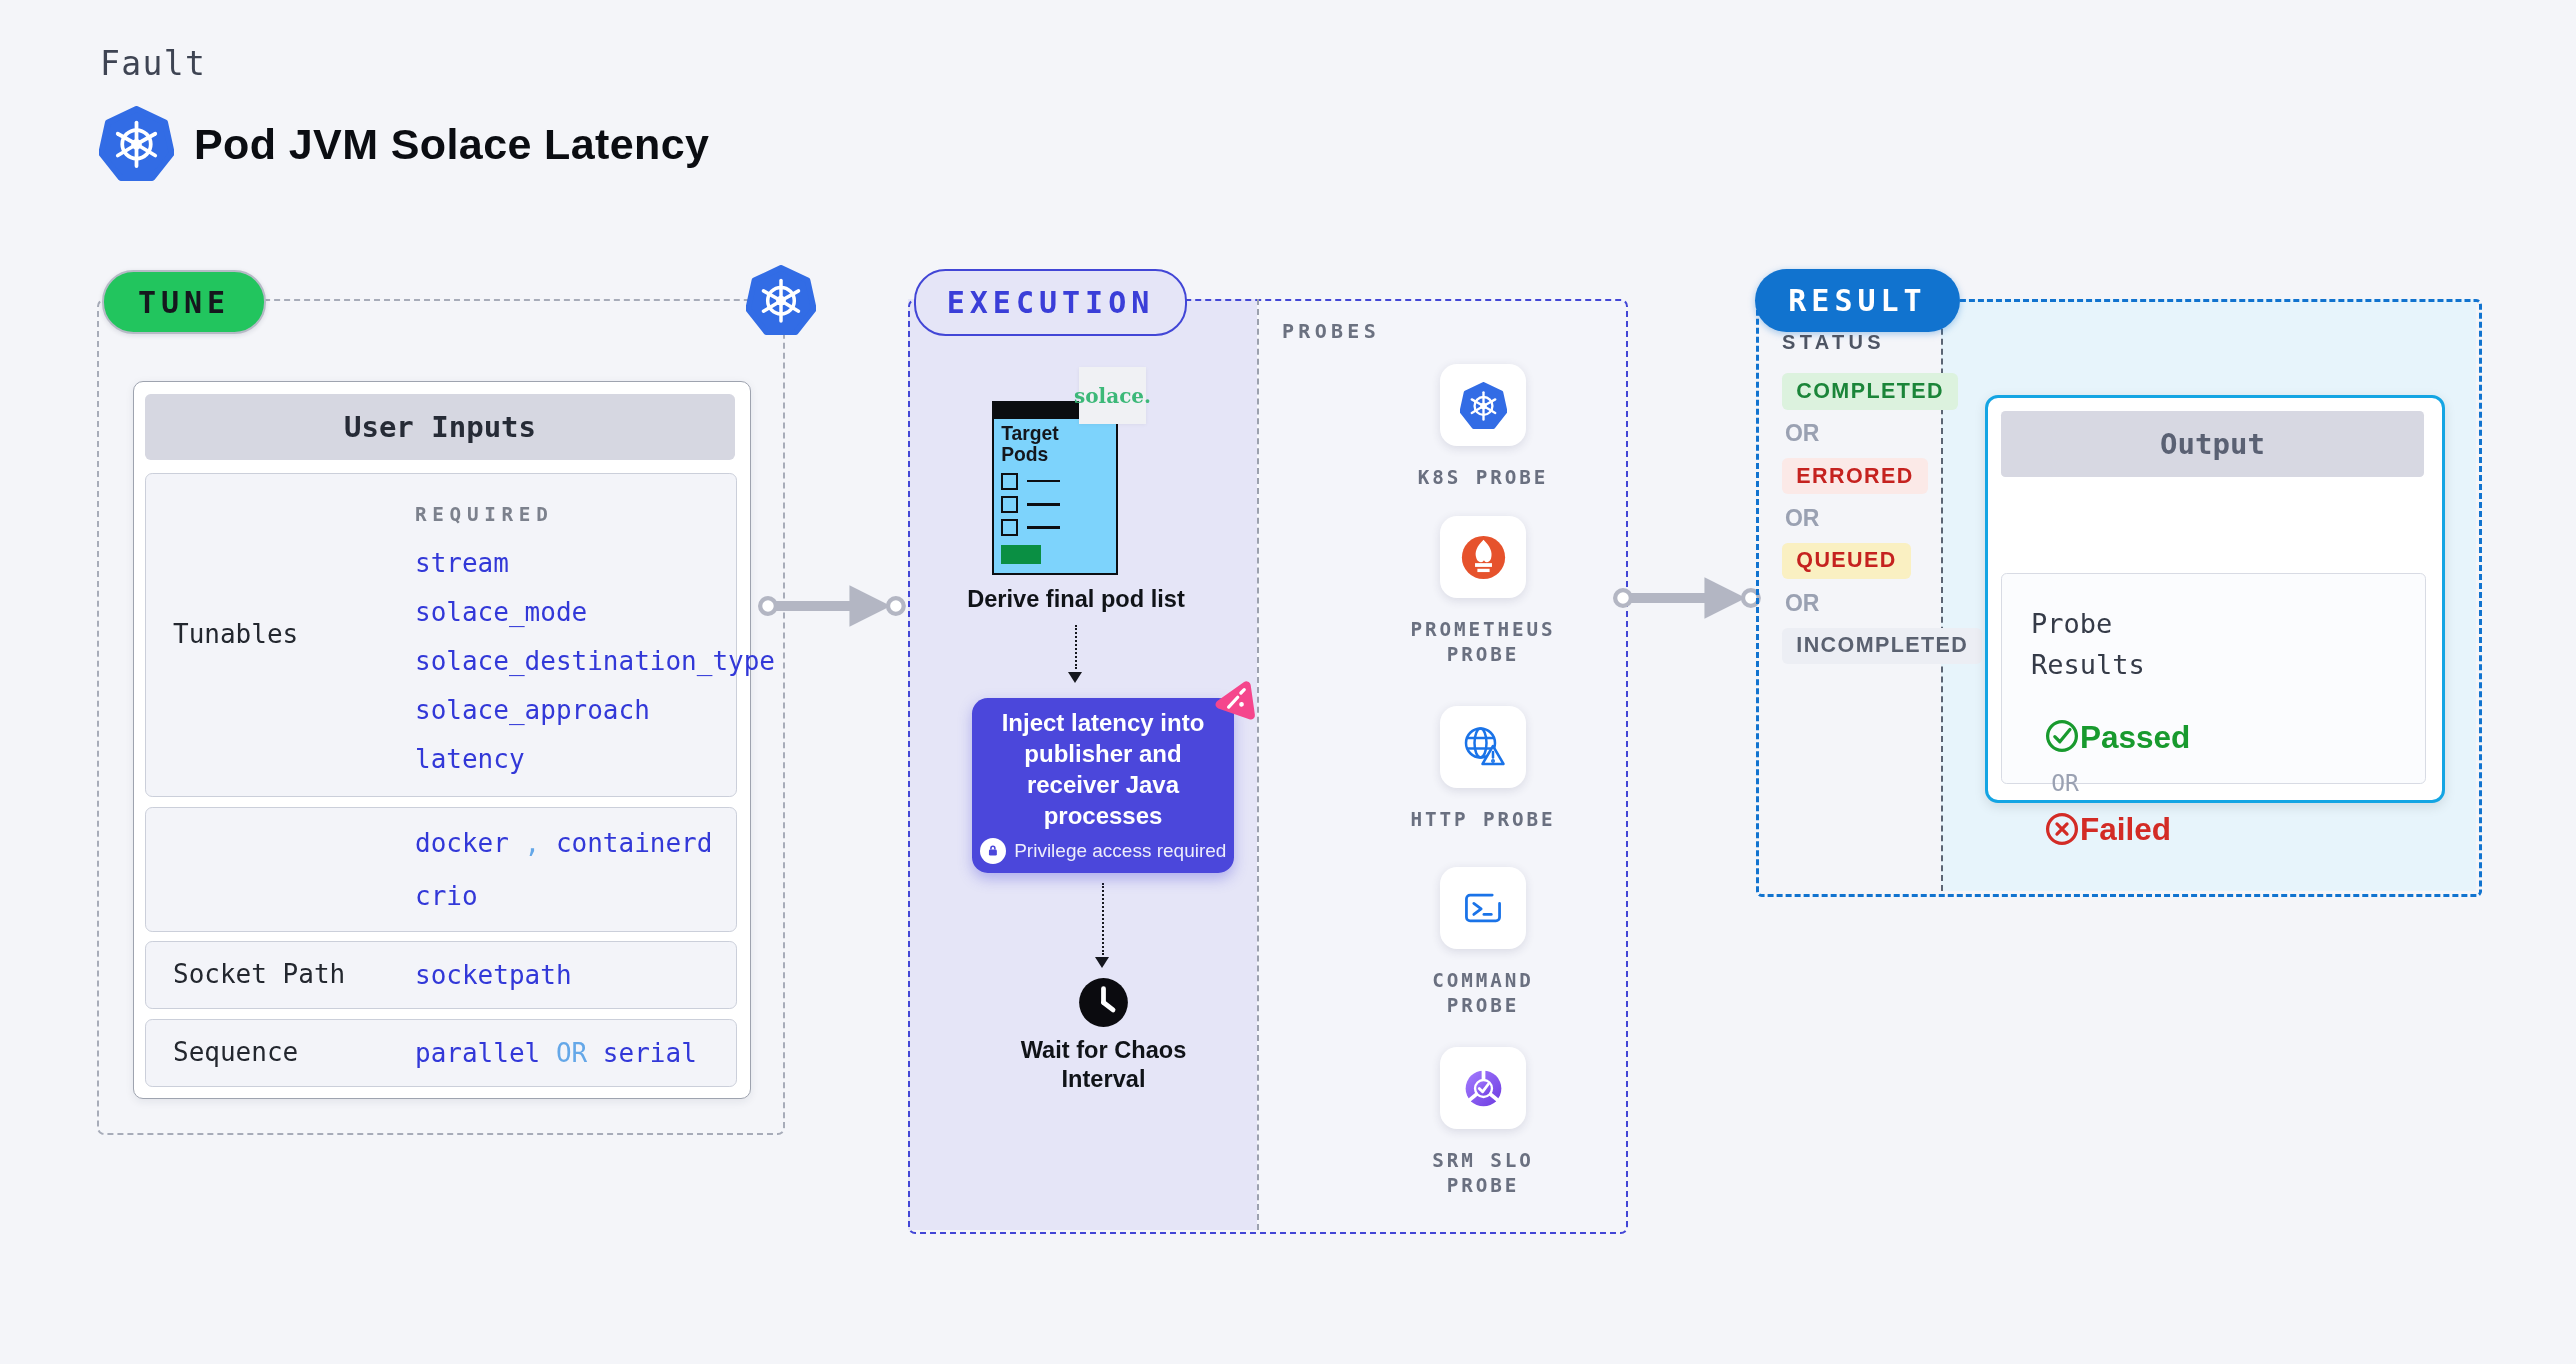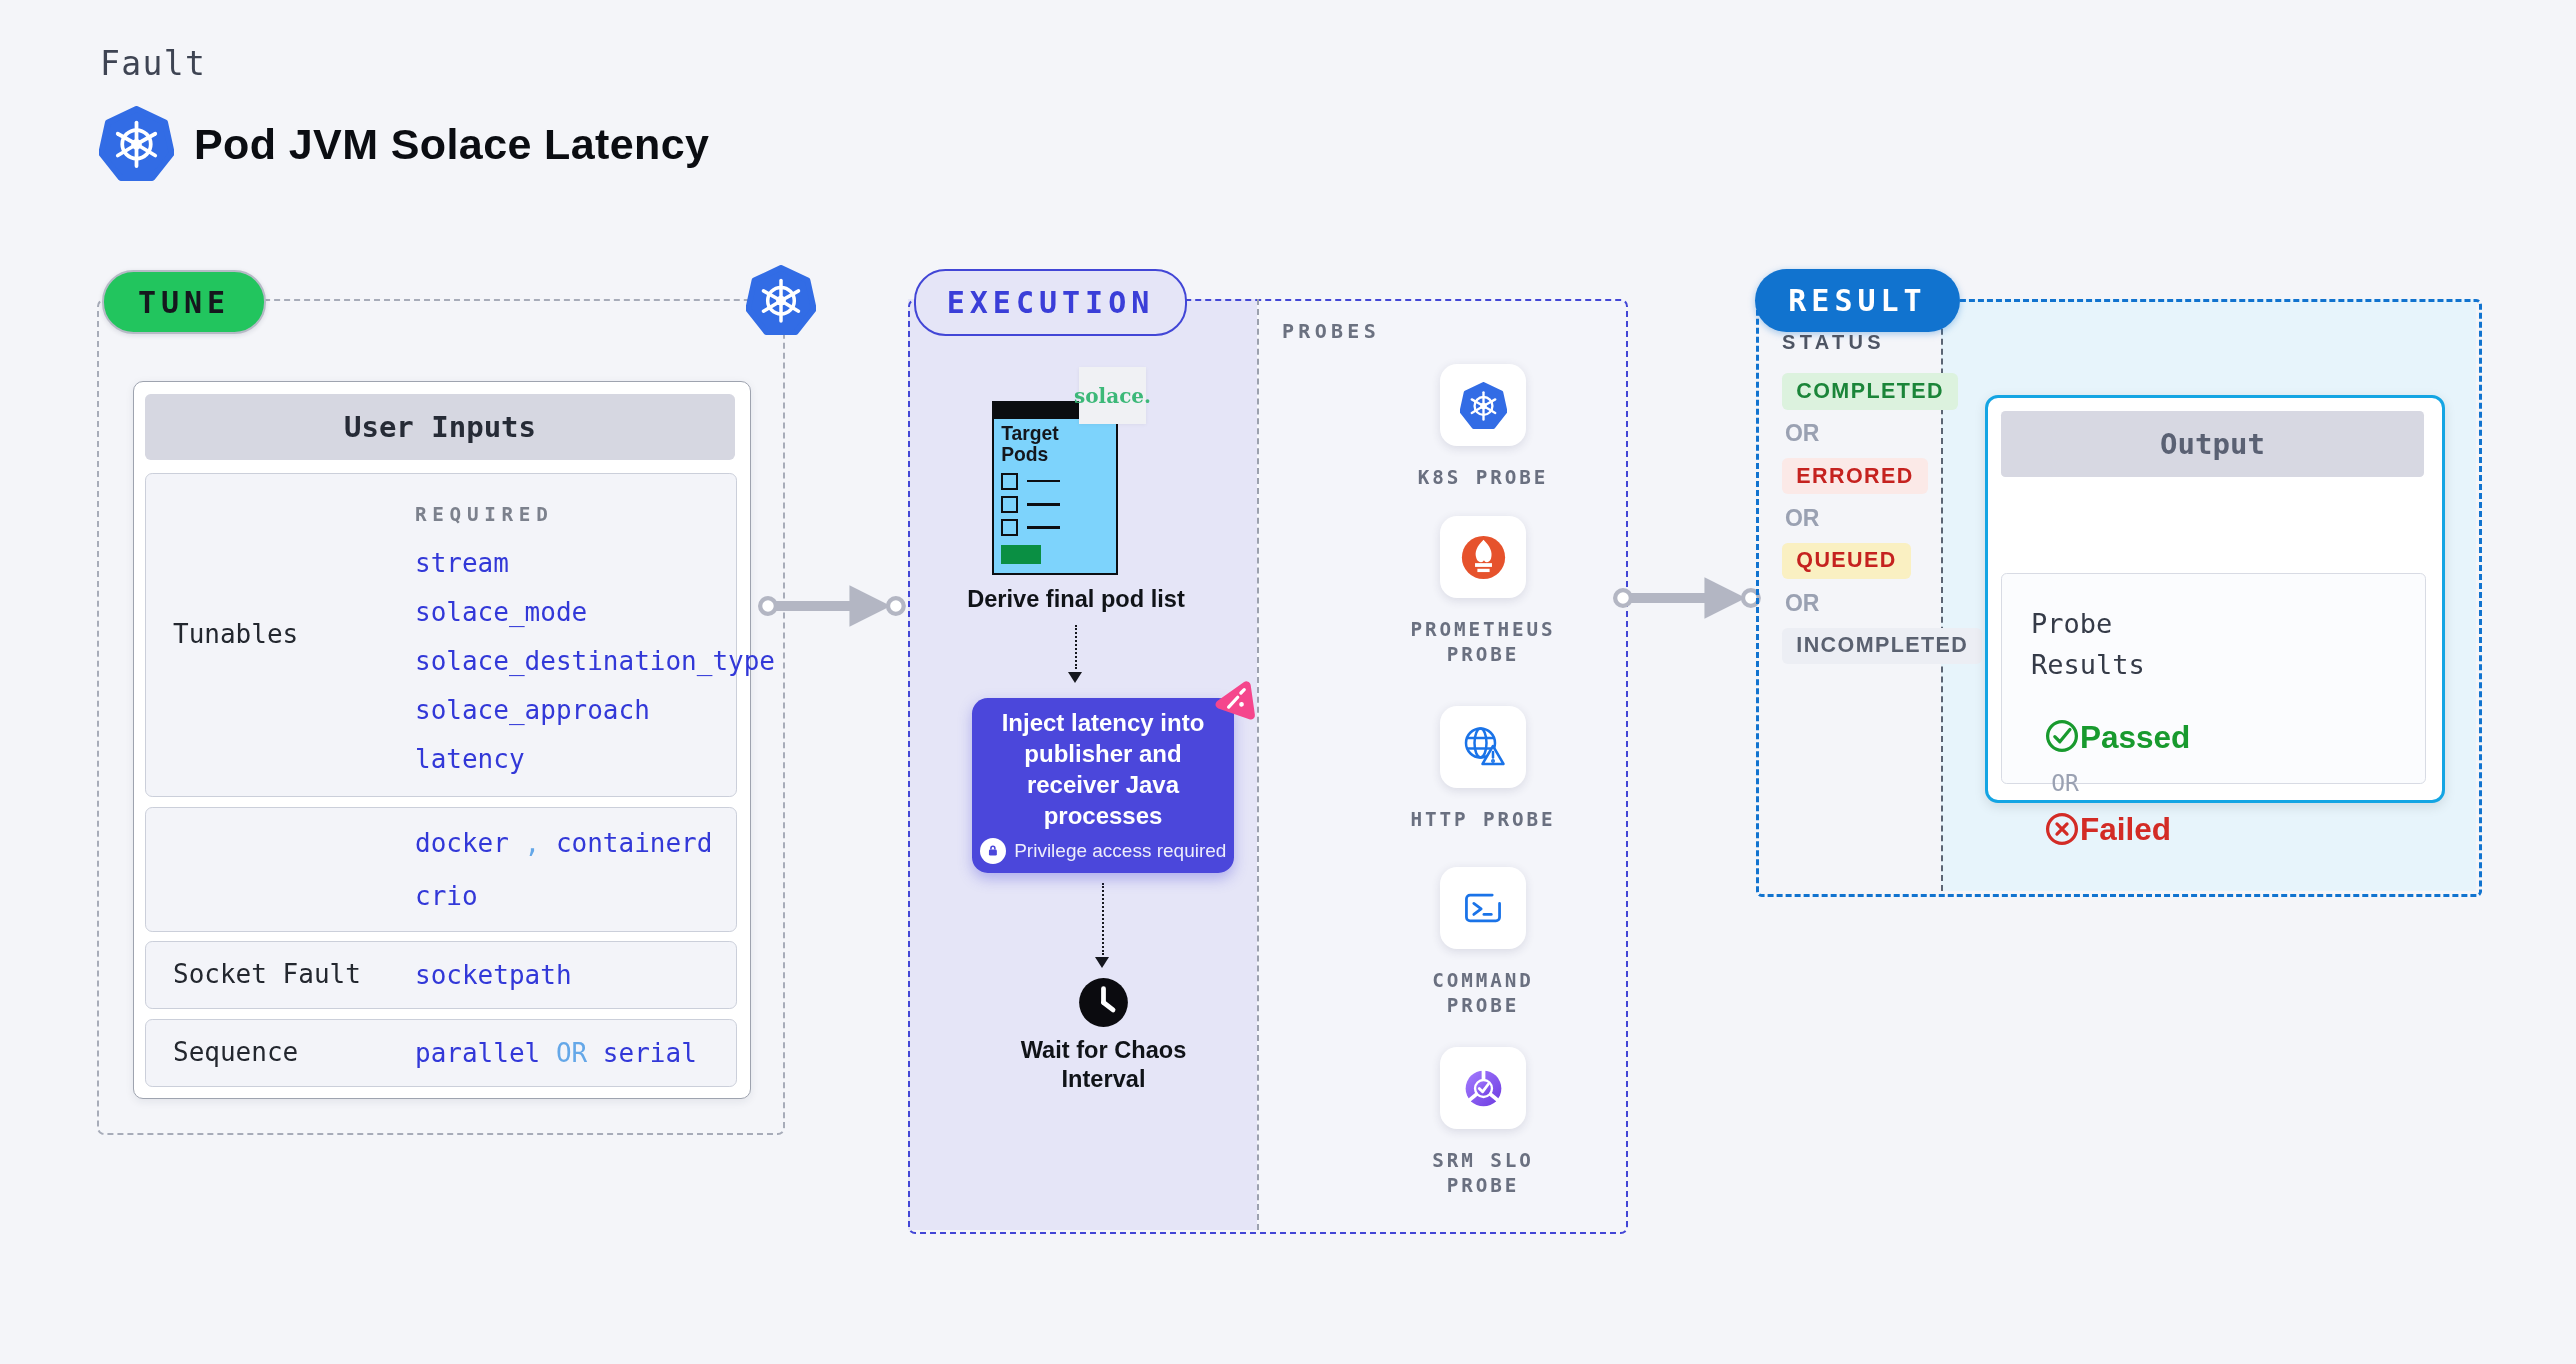--- a/index.html
+++ b/index.html
@@ -169,21 +169,21 @@
   <div class="abs ui-row row-runtime">
     <div class="vals">
       <div class="rt-line mono"><span class="blue">docker</span>
         <span class="lite">,</span>
         <span class="blue">containerd</span></div>
       <div class="rt-line mono"><span class="blue">crio</span></div>
     </div>
   </div>
 
   <div class="abs ui-row row-socket">
-    <div class="ui-label mono">Socket Fault</div>
+    <div class="ui-label mono">Socket Path</div>
     <div class="vals mono blue" style="font-size:26px;">socketpath</div>
   </div>
 
   <div class="abs ui-row row-sequence">
     <div class="ui-label mono">Sequence</div>
     <div class="vals mono" style="font-size:26px;">
       <span class="blue">parallel</span>
       <span class="lite">OR</span>
       <span class="blue">serial</span>
     </div>

